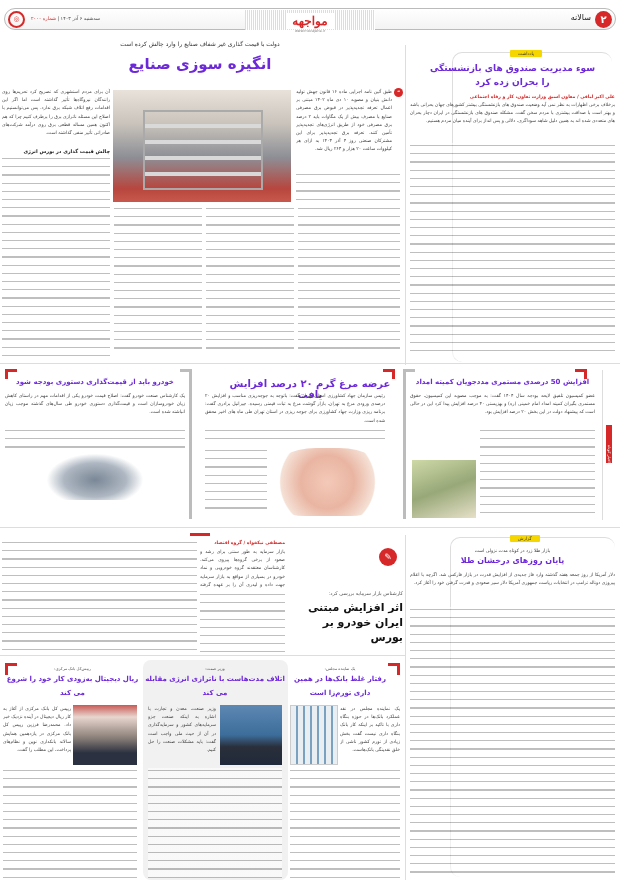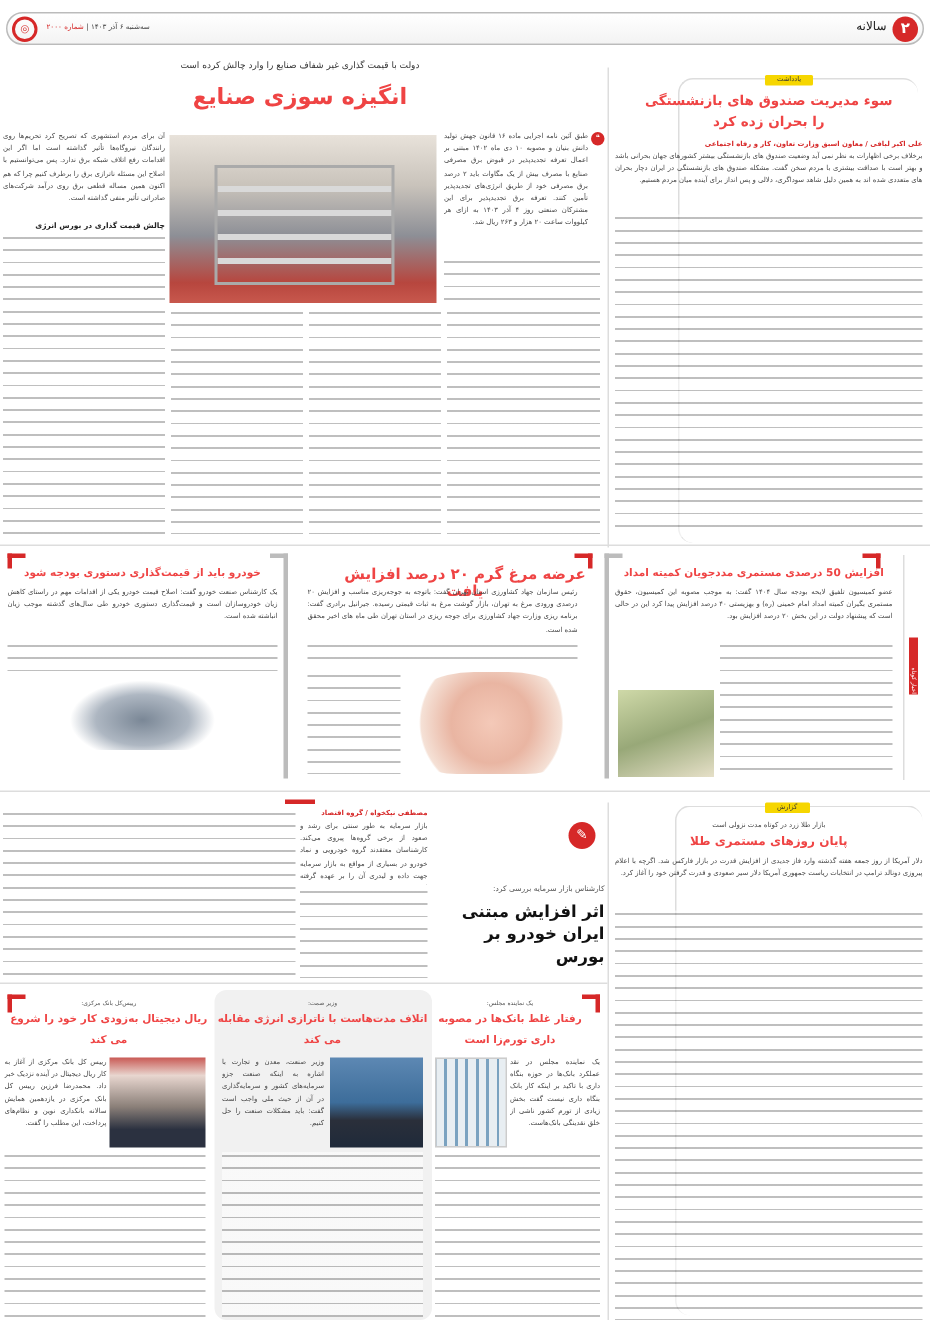--- a/index.html
+++ b/index.html
@@ -11,35 +11,36 @@
 .hdr{left:4px;top:8px;width:612px;height:22px;border:1px solid #bbb;border-radius:12px;background:linear-gradient(#fff,#f3f3f3)}
 .pagenum{right:3px;top:2px;width:17px;height:17px;border-radius:50%;background:#d62828;color:#fff;font-size:10px;font-weight:bold;text-align:center;line-height:17px}
 .section{right:24px;top:4px;font-size:8px;font-family:"DejaVu Serif",serif}
 .logo{left:240px;top:1px;width:130px;height:20px;background:repeating-linear-gradient(90deg,#ddd 0 1px,#fff 1px 2px);text-align:center}
 .logo span{display:inline-block;background:#fff;padding:0 6px;color:#d62828;font-size:12px;font-weight:bold;font-family:"DejaVu Serif",serif;line-height:16px}
 .logo small{position:absolute;left:0;right:0;bottom:-3px;font-size:3.5px;color:#888;direction:ltr}
 .dateline{left:26px;top:7px;font-size:4.8px;color:#444}
 .dateline b{color:#d62828;font-weight:normal}
 .rlogo{left:3px;top:2px;width:17px;height:17px;border-radius:50%;border:2px solid #d62828;color:#d62828;font-size:7px;text-align:center;line-height:13px;font-weight:bold}
 .kicker{background:#f6d600;font-size:4.5px;padding:1px 8px;border-radius:1px;color:#333}
-.h1{font-weight:bold;text-align:center;color:#ef4444}
+.h1{font-weight:bold;text-align:center;color:#6d28d9}
 .redcorner{border-top:3px solid #d62828;border-right:3px solid #d62828}
 .greycorner{border-top:3px solid #bcbcbc;border-left:3px solid #bcbcbc}
 .photo{background:#999}
 .byline{color:#d62828;font-size:4.6px;font-weight:bold}
 .vline{width:1px;background:#ddd}
 .box{border-radius:10px;border:1px solid #ddd}
 .icon-circ{width:18px;height:18px;border-radius:50%;background:#d62828;color:#fff;font-size:9px;text-align:center;line-height:18px}
 </style>
 </head>
 <body>
 
 <div class="abs hdr">
   <div class="abs pagenum">۲</div>
   <div class="abs section">سالانه</div>
+  <div class="abs logo"><span>مواجهه</span><small>www.movajehe.ir</small></div>
   <div class="abs dateline"><span>سه‌شنبه ۶ آذر ۱۴۰۳</span> | <b>شماره ۲۰۰۰</b></div>
   <div class="abs rlogo">◎</div>
 </div>
 
 <div class="abs" style="left:0;top:40px;width:400px;text-align:center;font-size:6px;color:#333">دولت با قیمت گذاری غیر شفاف صنایع را وارد چالش کرده است</div>
 <div class="abs h1" style="left:0;top:55px;width:400px;font-size:15px">انگیزه سوزی صنایع</div>
 <div class="abs photo" style="left:113px;top:90px;width:178px;height:112px;background:linear-gradient(180deg,#e8e2da 0,#c9c3bb 30%,#8d8f96 60%,#b7463e 88%,#c8584d 100%)">
   <div class="abs" style="left:30px;top:20px;width:120px;height:80px;background:repeating-linear-gradient(180deg,transparent 0 12px,#d9d9d9 12px 16px);border:2px solid #aaa"></div>
 </div>
 <div class="abs icon-circ" style="left:394px;top:88px;width:9px;height:9px;line-height:9px;font-size:5px">❝</div>
@@ -87,37 +88,37 @@
 <div class="abs fill" style="left:5px;top:428px;width:180px;height:20px"></div>
 <div class="abs" style="left:40px;top:450px;width:110px;height:50px;background:radial-gradient(ellipse at 50% 60%,#7a8796 0,#aeb7c2 40%,#fff 62%)"></div>
 
 <div class="abs" style="left:0;top:527px;width:620px;height:1px;background:#ddd"></div>
 <div class="abs" style="left:190px;top:533px;width:20px;height:3px;background:#d62828"></div>
 
 <div class="abs vline" style="left:405px;top:535px;height:345px"></div>
 <div class="abs box" style="left:450px;top:537px;width:165px;height:340px;border-bottom:none;border-right:none"></div>
 <div class="abs kicker" style="left:510px;top:535px">گزارش</div>
 <div class="abs" style="left:410px;top:548px;width:205px;text-align:center;font-size:4.6px;color:#444">بازار طلا زرد در کوتاه مدت نزولی است</div>
-<div class="abs h1" style="left:410px;top:556px;width:205px;font-size:8px">پایان روزهای مستمری طلا</div>
+<div class="abs h1" style="left:410px;top:556px;width:205px;font-size:8px">پایان روزهای درخشان طلا</div>
 <div class="abs txt" style="left:410px;top:571px;width:205px;height:34px">دلار آمریکا از روز جمعه هفته گذشته وارد فاز جدیدی از افزایش قدرت در بازار فارکس شد. اگرچه با اعلام پیروزی دونالد ترامپ در انتخابات ریاست جمهوری آمریکا دلار سیر صعودی و قدرت گرفتن خود را آغاز کرد.</div>
 <div class="abs fill" style="left:410px;top:607px;width:205px;height:273px"></div>
 
 <div class="abs icon-circ" style="left:379px;top:548px">✎</div>
 <div class="abs" style="left:275px;top:590px;width:128px;text-align:right;font-size:5px;color:#555">کارشناس بازار سرمایه بررسی کرد:</div>
 <div class="abs" style="left:290px;top:600px;width:113px;text-align:right;font-size:11px;font-weight:bold;line-height:15px;color:#111">اثر افزایش مبتنی ایران خودرو بر بورس</div>
 <div class="abs byline" style="left:205px;top:540px;width:80px;text-align:right">مصطفی نیکخواه / گروه اقتصاد</div>
 <div class="abs txt" style="left:200px;top:548px;width:85px;height:42px">بازار سرمایه به طور سنتی برای رشد و صعود از برخی گروه‌ها پیروی می‌کند. کارشناسان معتقدند گروه خودرویی و نماد خودرو در بسیاری از مواقع به بازار سرمایه جهت داده و لیدری آن را بر عهده گرفته است.</div>
 <div class="abs fill" style="left:200px;top:592px;width:85px;height:60px"></div>
 <div class="abs fill" style="left:2px;top:540px;width:195px;height:112px"></div>
 
 <div class="abs" style="left:0;top:655px;width:405px;height:1px;background:#ddd"></div>
 
 <div class="abs redcorner" style="left:388px;top:663px;width:12px;height:12px"></div>
 <div class="abs" style="left:290px;top:666px;width:100px;text-align:center;font-size:4px;color:#555">یک نماینده مجلس:</div>
-<div class="abs h1" style="left:288px;top:672px;width:104px;font-size:7px;line-height:14px">رفتار غلط بانک‌ها در مصوبه داری تورم‌زا است</div>
+<div class="abs h1" style="left:288px;top:672px;width:104px;font-size:7px;line-height:14px">رفتار غلط بانک‌ها در همین داری تورم‌زا است</div>
 <div class="abs" style="left:290px;top:705px;width:48px;height:60px;background:repeating-linear-gradient(90deg,#e8eef2 0 5px,#7aa2c0 5px 7px),#f4f4f4;border:1px solid #ccc"></div>
 <div class="abs txt" style="left:340px;top:705px;width:60px;height:60px">یک نماینده مجلس در نقد عملکرد بانک‌ها در حوزه بنگاه داری با تاکید بر اینکه کار بانک بنگاه داری نیست گفت بخش زیادی از تورم کشور ناشی از خلق نقدینگی بانک‌هاست.</div>
 <div class="abs fill" style="left:290px;top:768px;width:110px;height:110px"></div>
 
 <div class="abs" style="left:143px;top:660px;width:145px;height:220px;background:#f1f1f1;border-radius:8px"></div>
 <div class="abs" style="left:145px;top:666px;width:140px;text-align:center;font-size:4px;color:#555">وزیر صمت:</div>
 <div class="abs h1" style="left:145px;top:672px;width:140px;font-size:7px;line-height:14px">اتلاف مدت‌هاست با ناترازی انرژی مقابله می کند</div>
 <div class="abs" style="left:220px;top:705px;width:62px;height:60px;background:linear-gradient(180deg,#5d88b3,#3d6d9a 50%,#2a2f3a 70%,#1f2a3a)"></div>
 <div class="abs txt" style="left:148px;top:705px;width:68px;height:60px">وزیر صنعت، معدن و تجارت با اشاره به اینکه صنعت جزو سرمایه‌های کشور و سرمایه‌گذاری در آن از حیث ملی واجب است گفت: باید مشکلات صنعت را حل کنیم.</div>
 <div class="abs fill" style="left:148px;top:768px;width:134px;height:110px"></div>

